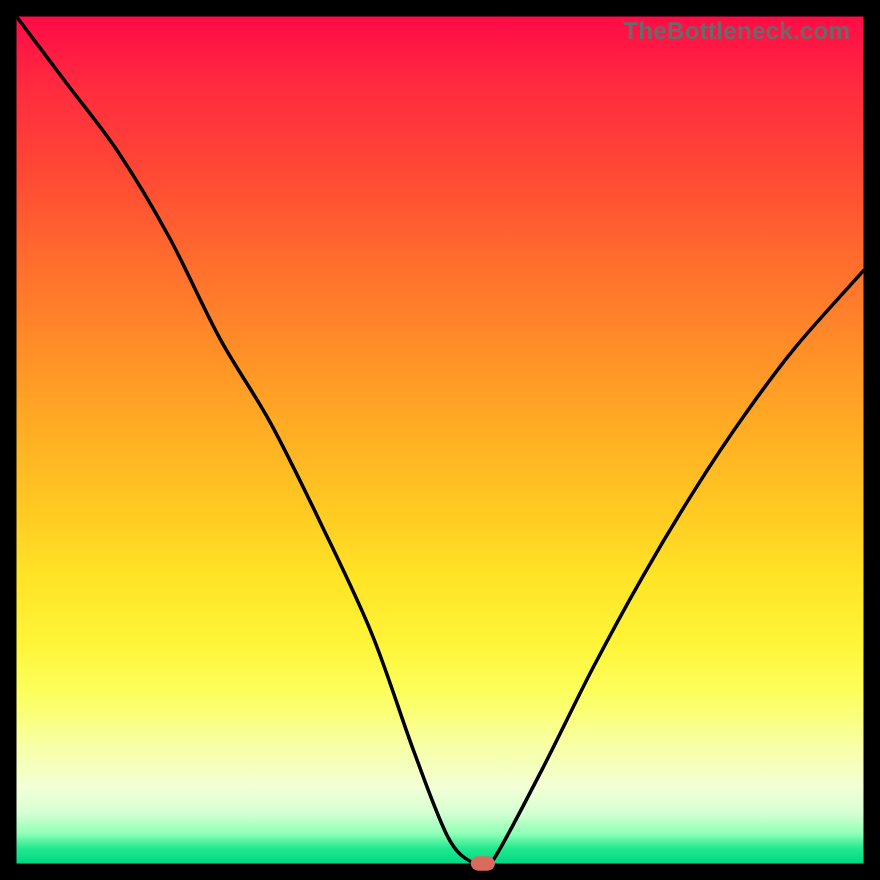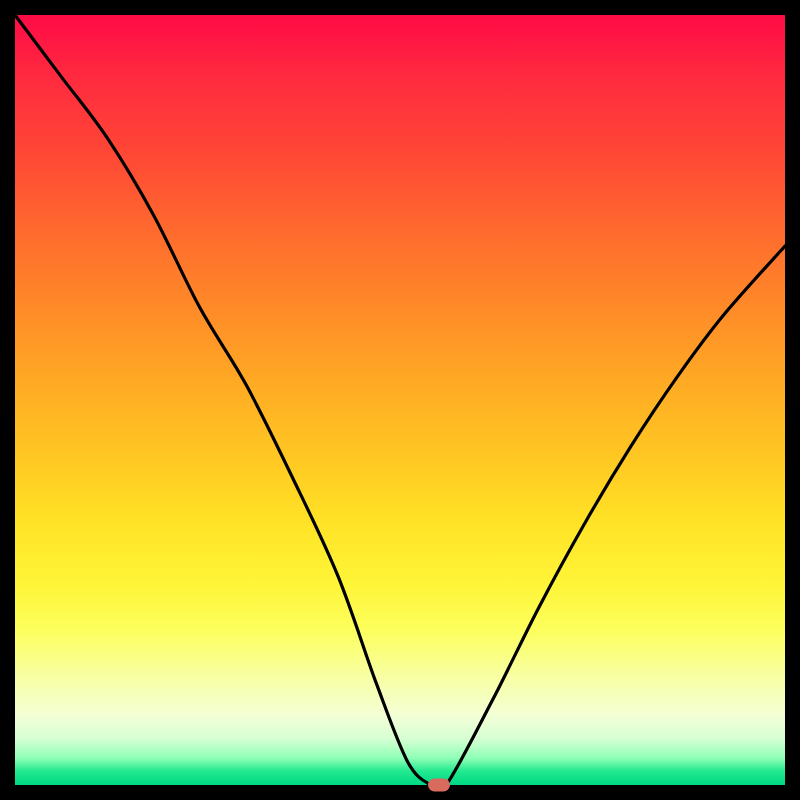--- a/index.html
+++ b/index.html
@@ -61,19 +61,20 @@
     width: 100%;
     height: 100%;
     overflow: visible;
   }
 </style>
 </head>
 <body>
 
 <div class="plot-frame">
 
+  <span class="watermark">TheBottleneck.com</span>
 
   <svg class="curve" viewBox="0 0 770 770" preserveAspectRatio="none">
     <path id="curve-path" d="M 0.0 0.0 C 7.7 10.3, 30.8 41.1, 46.2 61.6 C 61.6 82.1, 77.0 100.1, 92.4 123.2 C 107.8 146.3, 123.2 172.0, 138.6 200.2 C 154.0 228.4, 169.4 264.4, 184.8 292.6 C 200.2 320.8, 215.6 341.4, 231.0 369.6 C 246.4 397.8, 261.8 429.9, 277.2 462.0 C 292.6 494.1, 309.3 527.5, 323.4 562.1 C 337.5 596.8, 350.3 639.1, 361.9 669.9 C 373.4 700.7, 383.7 730.2, 392.7 746.9 C 401.7 763.6, 409.4 766.1, 415.8 770.0 C 422.2 773.9, 420.9 784.1, 431.2 770.0 C 441.5 755.9, 462.0 714.8, 477.4 685.3 C 492.8 655.8, 508.2 622.4, 523.6 592.9 C 539.0 563.4, 554.4 535.1, 569.8 508.2 C 585.2 481.3, 600.6 455.6, 616.0 431.2 C 631.4 406.8, 646.8 383.7, 662.2 361.9 C 677.6 340.1, 690.4 322.1, 708.4 300.3 C 726.4 278.5, 759.7 242.6, 770.0 231.0" fill="none" stroke="#000" stroke-width="3.2" stroke-linecap="round" stroke-linejoin="round"></path>
   </svg>
 
   <div id="min-marker" class="marker" style="left: 423.5px; top: 770px; background: rgb(217, 106, 94);"></div>
 </div>
 
 </body></html>

